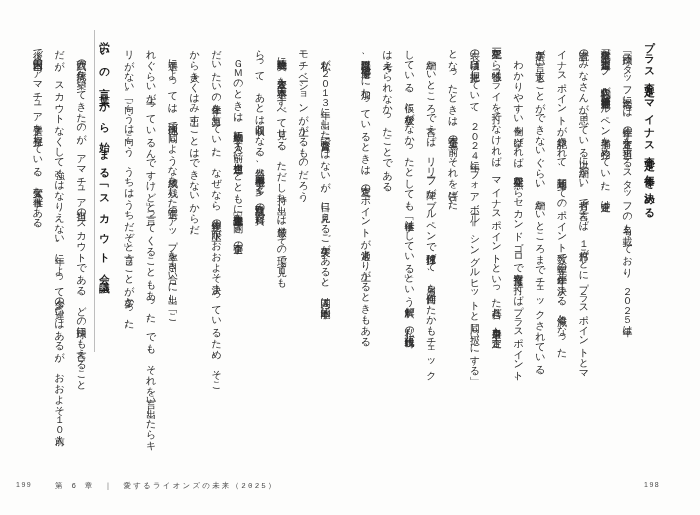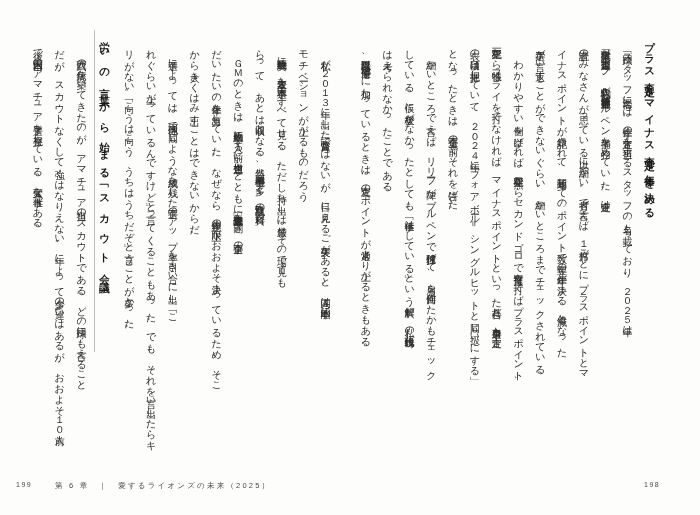--- a/index.html
+++ b/index.html
@@ -63,21 +63,21 @@
     font-family:"Liberation Sans","DejaVu Sans",sans-serif;
     font-size:7px;
     letter-spacing:1.5px;
     color:#4a4a4a;
   }
   .folio-left  { left:16px; }
   .folio-right { left:644px; }
   .running-title {
     position:absolute;
     top:481px; left:55px;
-    font-family:Liberation Sans, sans-serif;
+    font-family:Liberation Mono, monospace;
     font-size:7.5px;
     letter-spacing:2.2px;
     color:#4a4a4a;
     white-space:nowrap;
   }
 </style>
 </head>
 <body>
 
 <div class="spread">

